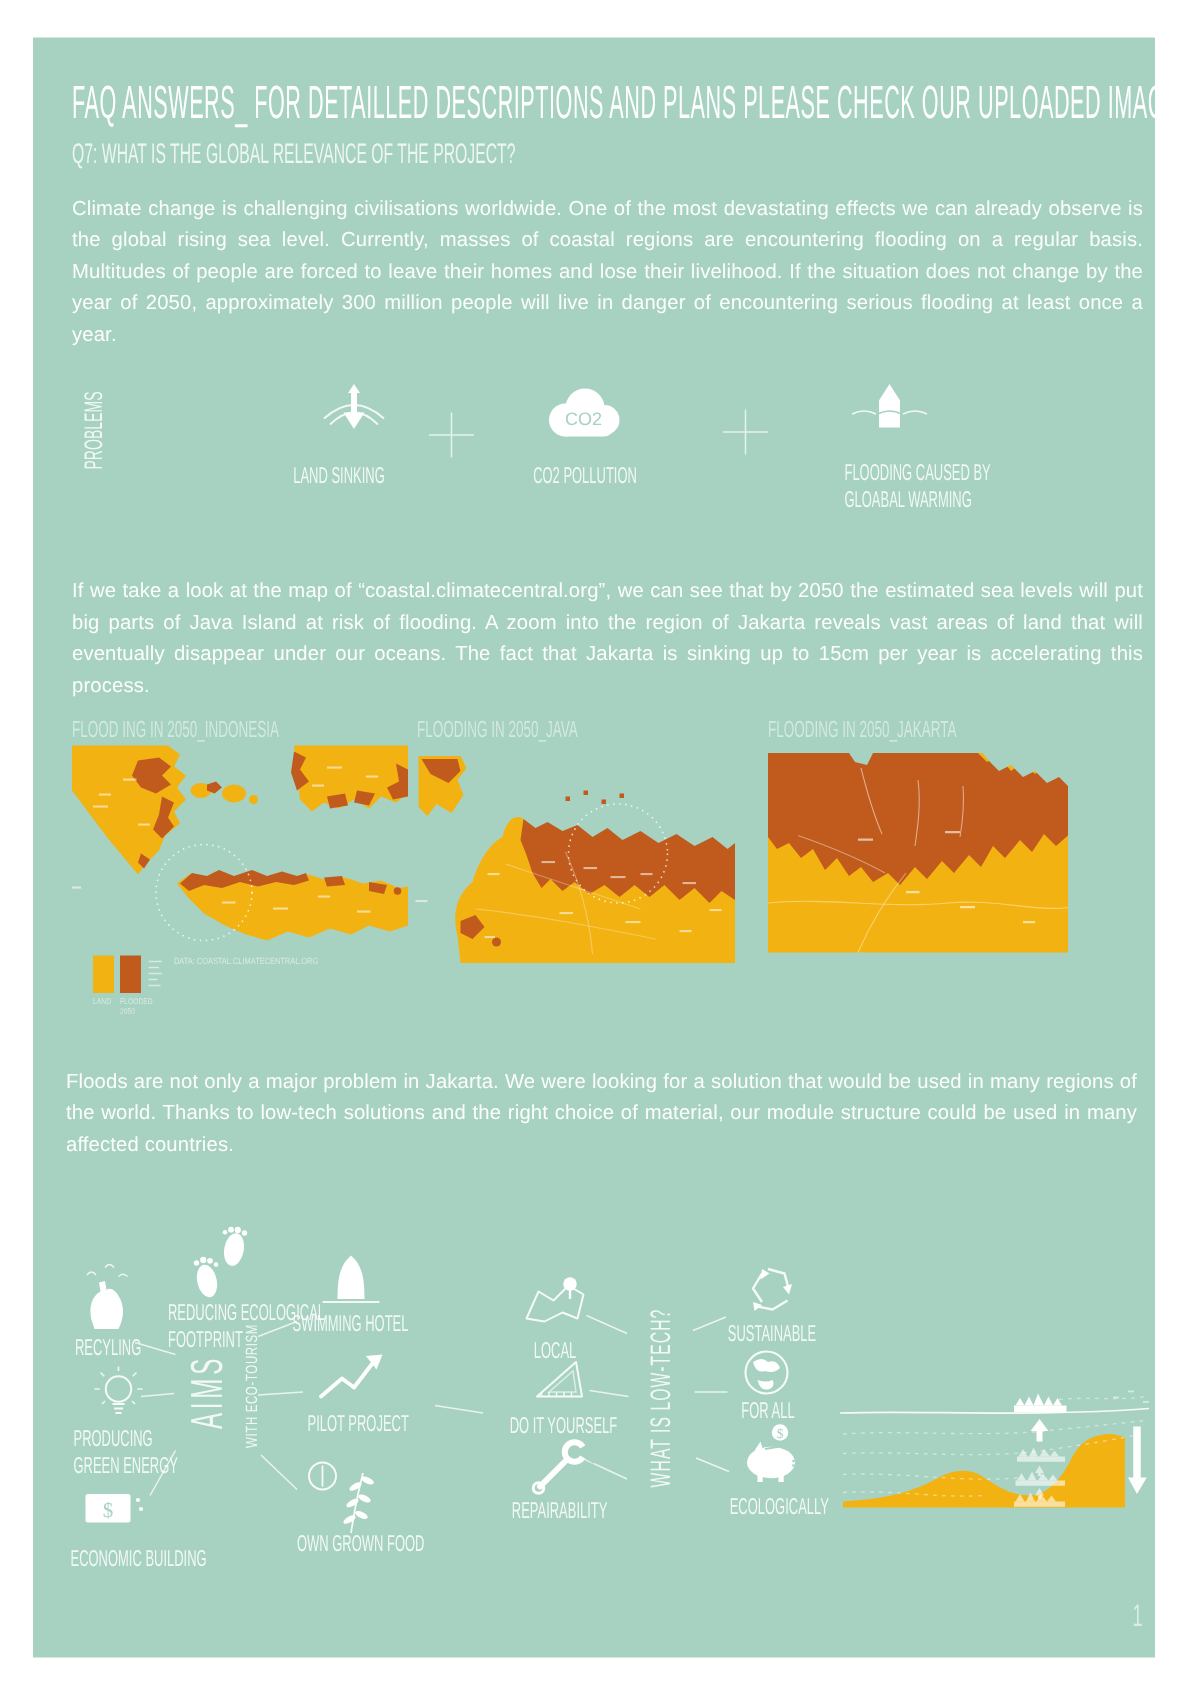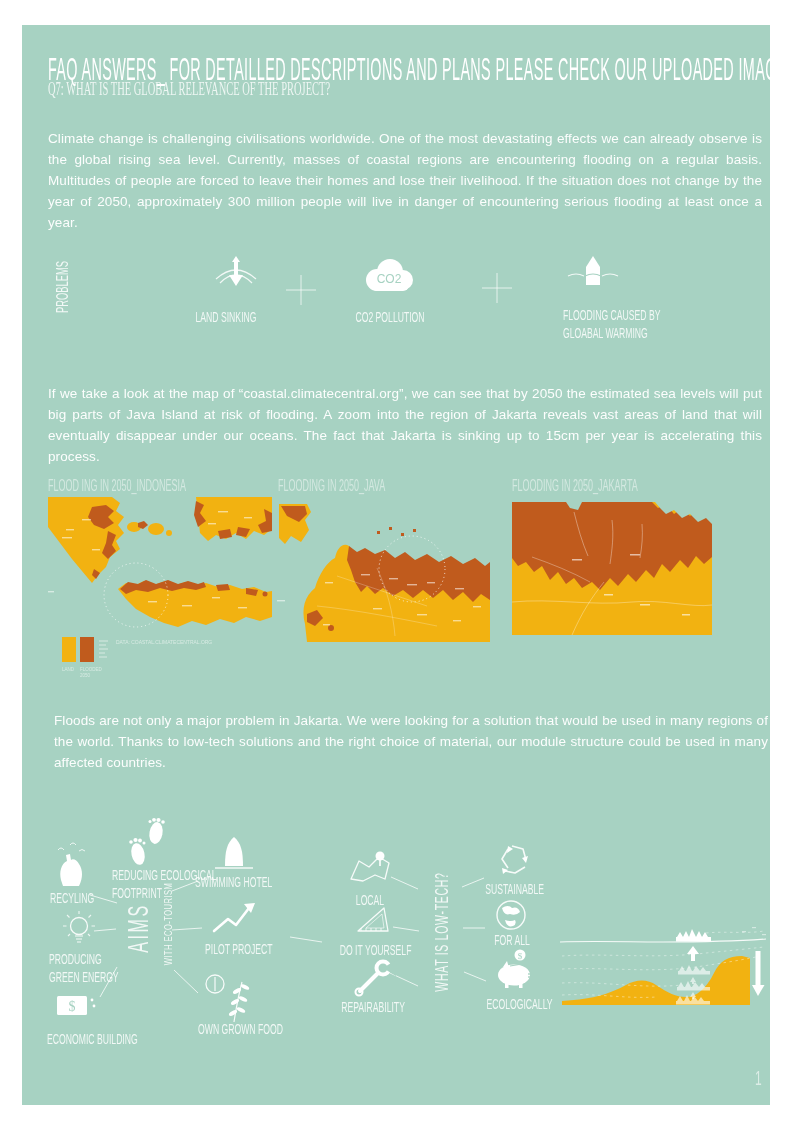--- a/index.html
+++ b/index.html
@@ -17,21 +17,21 @@
   .pagenum{position:absolute;color:rgba(255,255,255,.6);font-size:16px;transform:scale(.75,1.3);transform-origin:0 0;}
 </style>
 </head>
 <body>
 
 <div class="page">
 
   <div class="abs" style="left:26px;top:27px;">
     <span class="tall" style="font-size:20px;letter-spacing:.5px;transform:scale(.72,1.55);">FAQ ANSWERS_ FOR DETAILLED DESCRIPTIONS AND PLANS PLEASE CHECK OUR UPLOADED IMAGES</span>
   </div>
-  <div class="abs" style="left:26px;top:52px;font-family:Liberation Serif, serif;">
+  <div class="abs" style="left:26px;top:66px;">
     <span class="tall" style="font-size:14px;opacity:.8;transform:scale(.75,1.35);">Q7: WHAT IS THE GLOBAL RELEVANCE OF THE PROJECT?</span>
   </div>
 
   <div class="para" style="left:26px;top:103px;">Climate change is challenging civilisations worldwide. One of the most devastating effects we can already observe is the global rising sea level. Currently, masses of coastal regions are encountering flooding on a regular basis. Multitudes of people are forced to leave their homes and lose their livelihood. If the situation does not change by the year of 2050, approximately 300 million people will live in danger of encountering serious flooding at least once a year.</div>
 
   <div class="vert" style="left:40px;top:262px;font-size:13px;">PROBLEMS</div>
 
   <svg class="abs" style="left:192px;top:228px;" width="44" height="42" viewBox="0 0 44 42">
     <path d="M2,26 Q22,8 42,26" stroke="rgba(255,255,255,.85)" stroke-width="1.2" fill="none"></path>
     <path d="M6,30 Q22,14 38,30" stroke="rgba(255,255,255,.85)" stroke-width="1.2" fill="none"></path>
@@ -169,21 +169,21 @@
     </g>
     <g fill="rgba(255,255,255,.6)">
       <rect x="60" y="57" width="10" height="1.5"></rect>
         <rect x="118" y="52" width="10" height="1.5"></rect>
         <rect x="92" y="92" width="9" height="1.5"></rect>
       <rect x="128" y="102" width="10" height="1.5"></rect>
         <rect x="170" y="112" width="8" height="1.5"></rect>
     </g>
   </svg>
 
-  <div class="para" style="left:32px;top:685px;">Floods are not only a major problem in Jakarta. We were looking for a solution that would be used in many regions of the world. Thanks to low-tech solutions and the right choice of material, our module structure could be used in many affected countries.</div>
+  <div class="para" style="left:22px;top:685px;">Floods are not only a major problem in Jakarta. We were looking for a solution that would be used in many regions of the world. Thanks to low-tech solutions and the right choice of material, our module structure could be used in many affected countries.</div>
 
   <svg class="abs" style="left:0;top:765px;" width="748" height="280" viewBox="0 0 748 280">
     <g stroke="rgba(255,255,255,.75)" stroke-width="1">
       <line x1="68" y1="105" x2="95" y2="113"></line>
       <line x1="150" y1="101" x2="176" y2="91"></line>
       <line x1="150" y1="140" x2="180" y2="138"></line>
       <line x1="72" y1="141" x2="94" y2="139"></line>
       <line x1="95" y1="177" x2="78" y2="207"></line>
       <line x1="152" y1="180" x2="176" y2="203"></line>
       <line x1="268" y1="147" x2="300" y2="152"></line>

